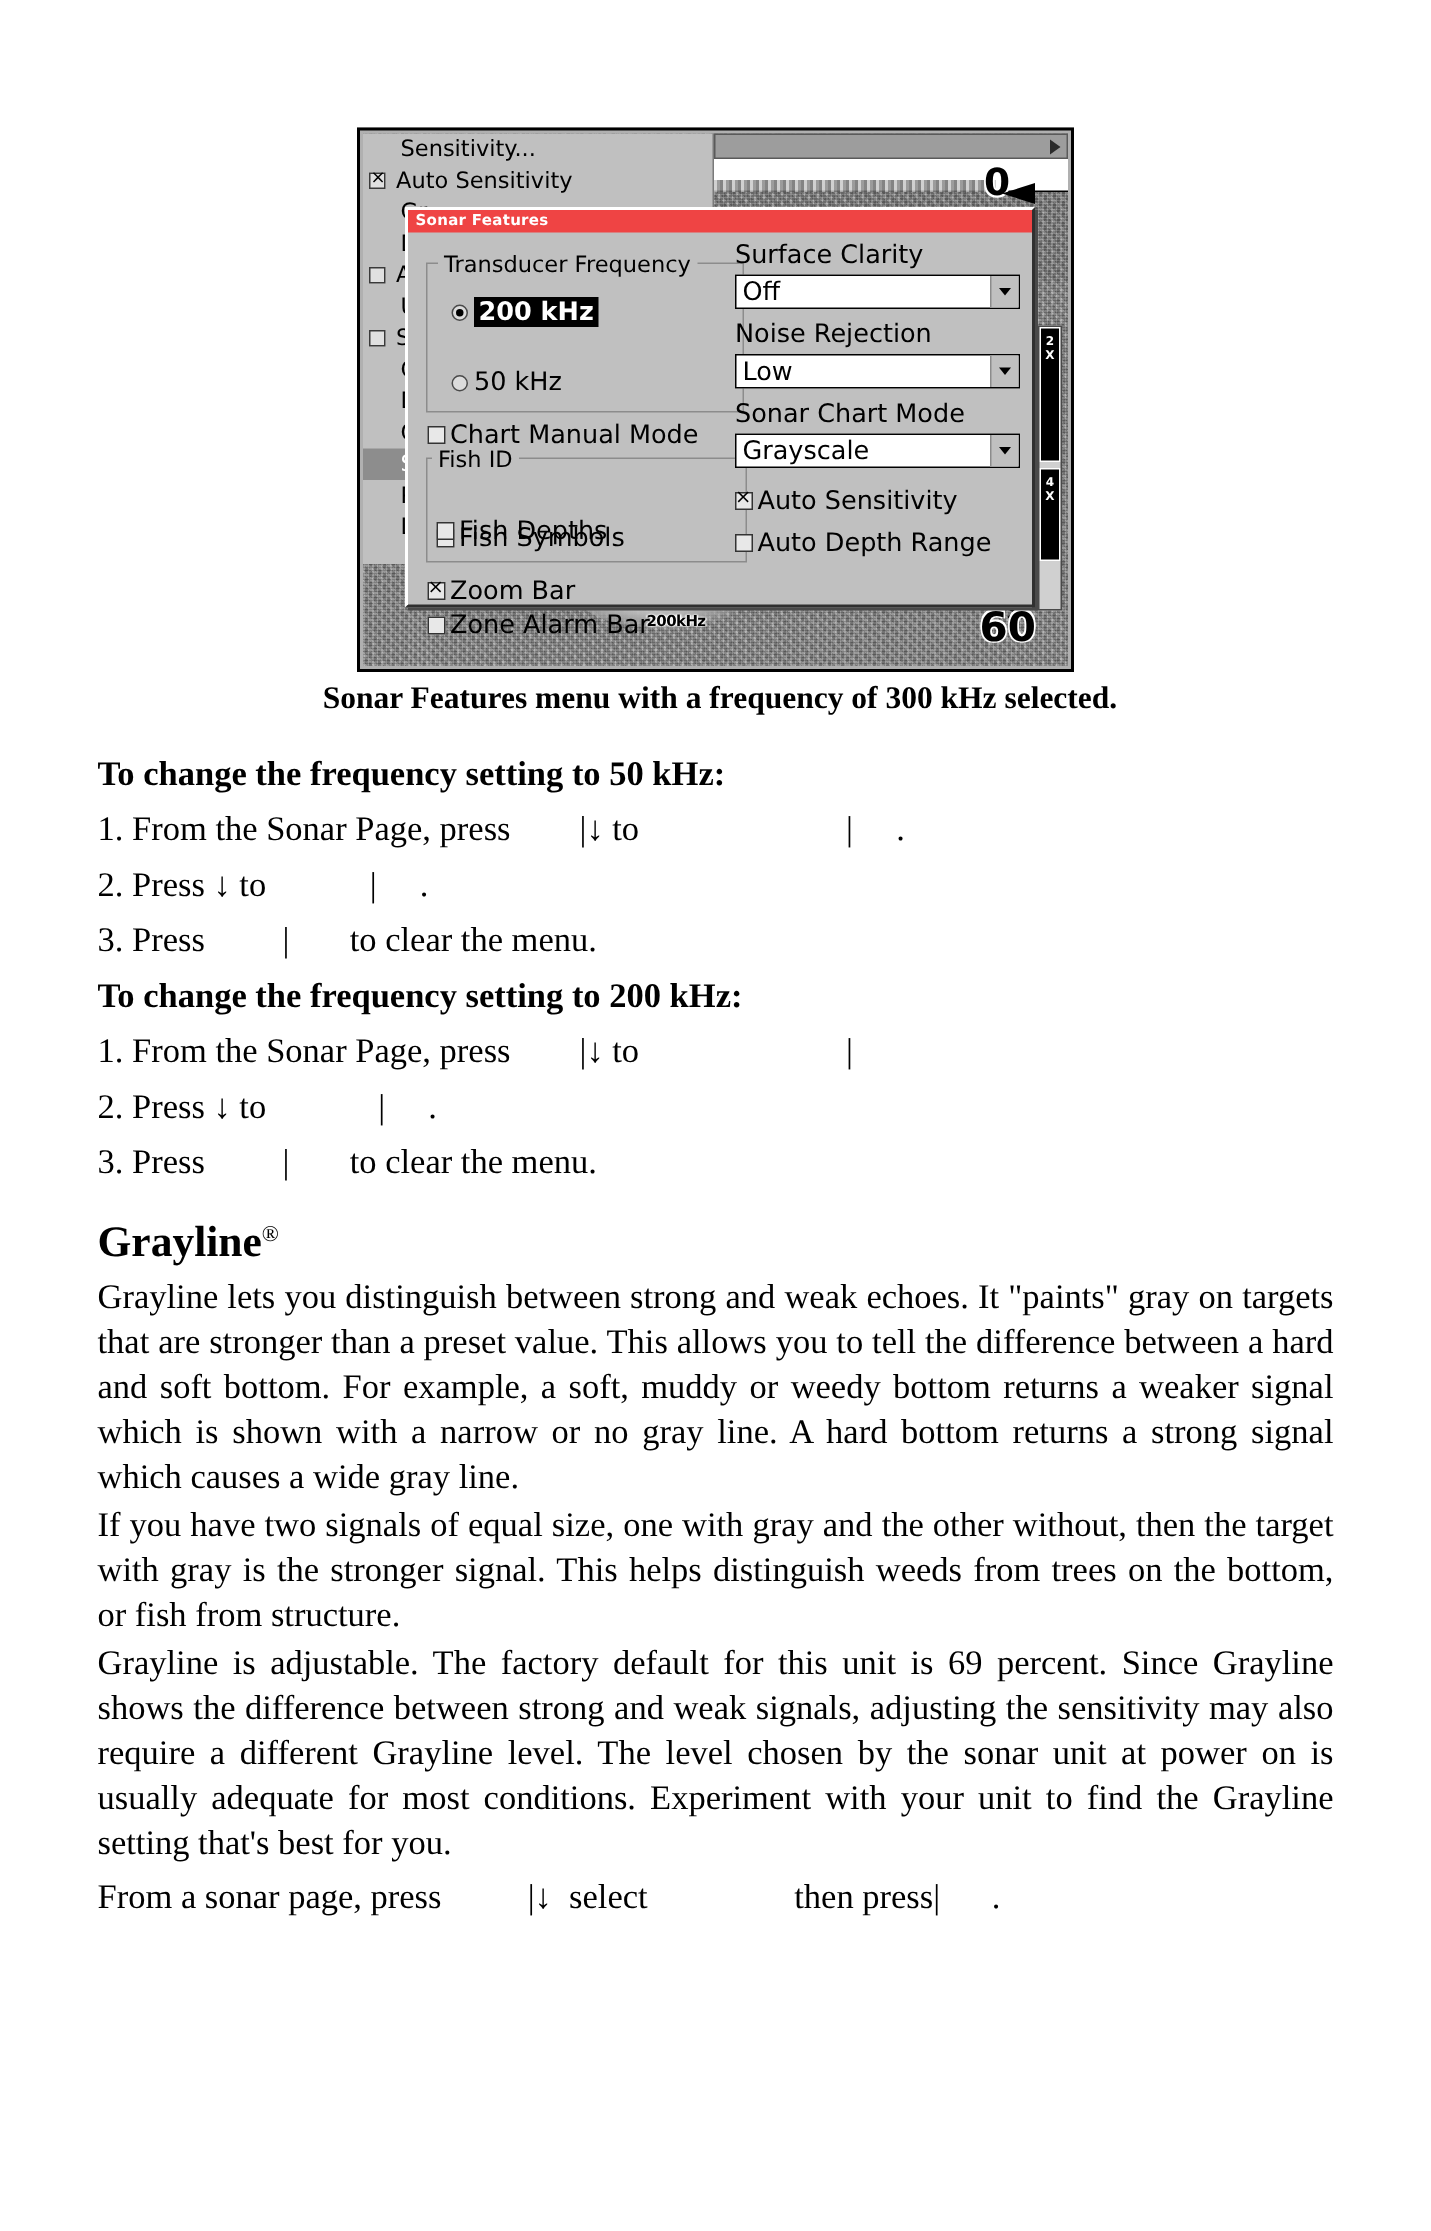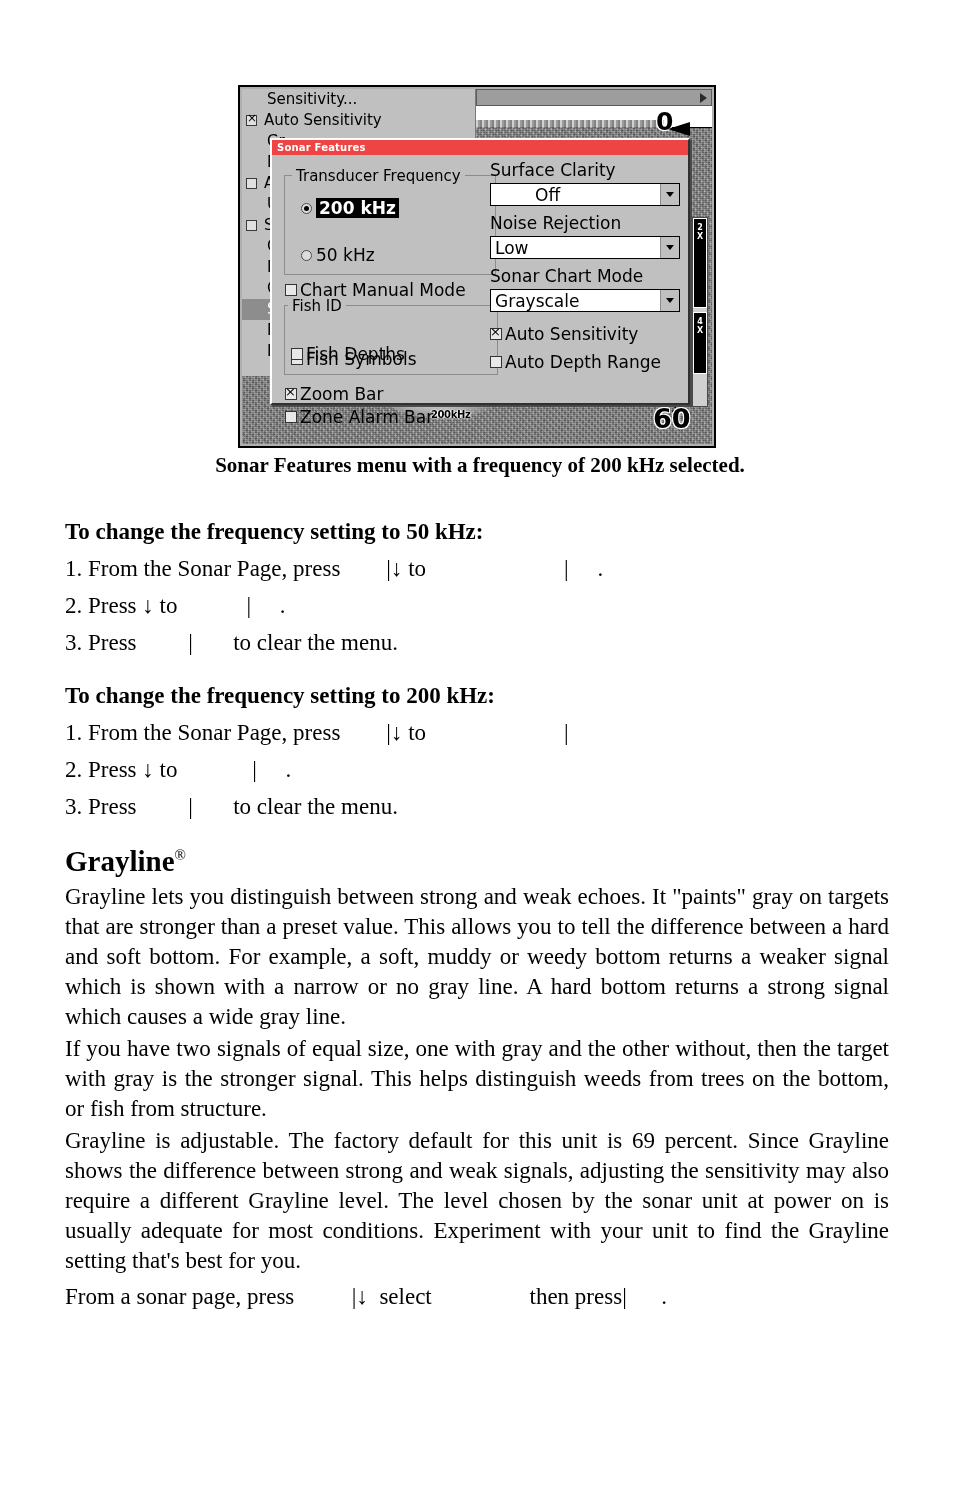--- a/index.html
+++ b/index.html
@@ -428,21 +428,21 @@
     position: absolute;
     left: 65px;
     top: 497px;
     width: 824px;
     font-size: 23px;
     line-height: 37px;
   }
   h3.subhead {
     font-size: 23px;
     font-weight: bold;
-    margin: 16px 0 0 0;
+    margin: 0 0 0 0;
     line-height: 37px;
   }
   p.step {
     margin: 0;
     line-height: 37px;
     white-space: pre-wrap;
   }
   h2.sechead {
     font-size: 29px;
     font-weight: bold;
@@ -588,21 +588,21 @@
             </div>
             <div class="chk-row" style="left:13px; top:252px;">
               <span class="chk"></span>
               <span>Zone Alarm Bar</span>
             </div>
           </div>
 
           <div class="col-right">
 
             <div class="field-label" style="left:6px; top:5px;">Surface Clarity</div>
-            <div class="combo" style="left:6px; top:28px; width:190px;padding-left:40px;">
+            <div class="combo" style="left:6px; top:28px; width:190px;">
               <span class="val">Off</span>
               <span class="arrowbtn"></span>
             </div>
 
             <div class="field-label" style="left:6px; top:58px;">Noise Rejection</div>
             <div class="combo" style="left:6px; top:81px; width:190px;">
               <span class="val">Low</span>
               <span class="arrowbtn"></span>
             </div>
 
@@ -619,21 +619,21 @@
             <div class="chk-row" style="left:6px; top:197px;">
               <span class="chk"></span>
               <span>Auto Depth Range</span>
             </div>
           </div>
         </div>
       </div>
     </div>
   </div>
 
-  <div class="caption">Sonar Features menu with a frequency of 200 kHz selected.</div>
+  <div class="caption">Sonar Features menu with a frequency of 300 kHz selected.</div>
 
   <div class="content">
 
     <h3 class="subhead">To change the frequency setting to 50 kHz:</h3>
     <p class="step">1. From the Sonar Page, press        |↓ to                        |     .</p>
     <p class="step">2. Press ↓ to            |     .</p>
     <p class="step">3. Press         |       to clear the menu.</p>
 
     <h3 class="subhead">To change the frequency setting to 200 kHz:</h3>
     <p class="step">1. From the Sonar Page, press        |↓ to                        |</p>

